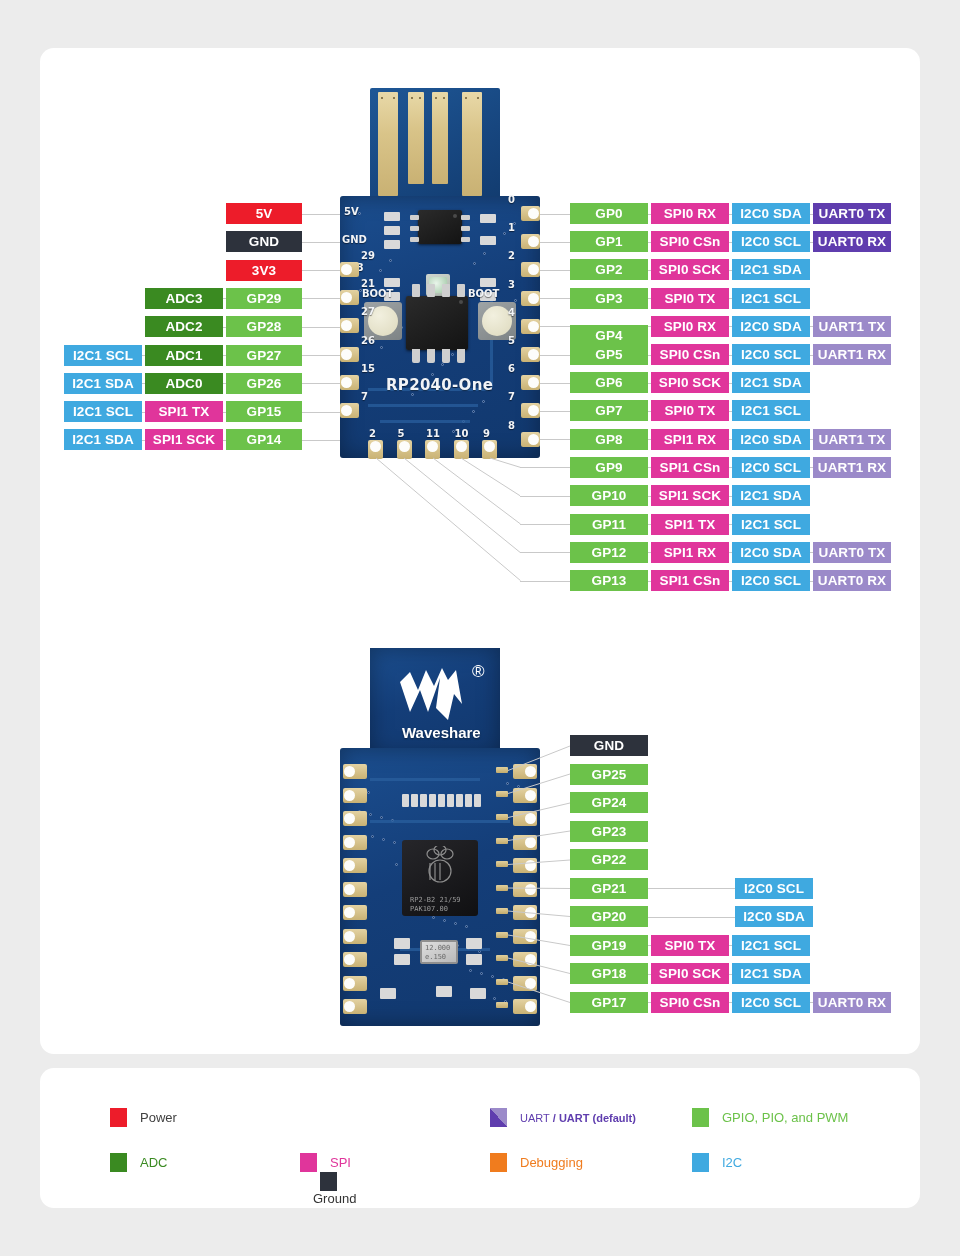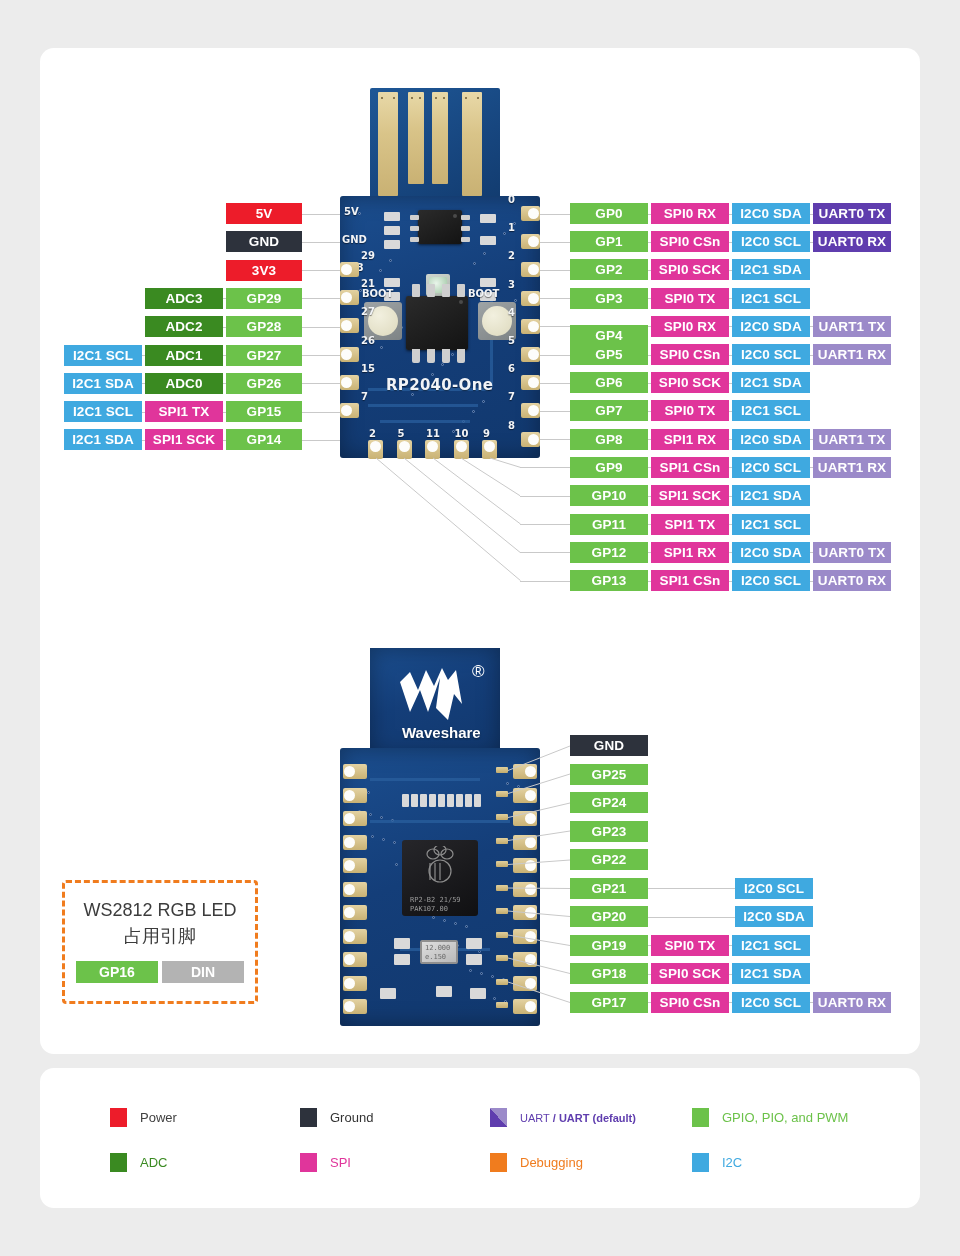--- a/index.html
+++ b/index.html
@@ -760,35 +760,27 @@
       </svg>
       <div class="chip c-gpio" style="left: 570px; top: 991.5px; width: 78px;">GP17</div>
       <div class="lead" style="left: 648px; top: 1002px; width: 3px;"></div>
       <div class="chip c-spi" style="left: 651px; top: 991.5px; width: 78px;">SPI0 CSn</div>
       <div class="lead" style="left: 729px; top: 1002px; width: 3px;"></div>
       <div class="chip c-i2c" style="left: 732px; top: 991.5px; width: 78px;">I2C0 SCL</div>
       <div class="lead" style="left: 810px; top: 1002px; width: 3px;"></div>
       <div class="chip c-uartd" style="left: 813px; top: 991.5px; width: 78px;">UART0 RX</div>
     </div>
 
-  <div id="ws-note">
-    <div class="t1">WS2812 RGB LED</div>
-    <div class="t2">占用引脚</div>
-    <div class="row">
-      <span class="c-gpio">GP16</span>
-      <span class="c-din">DIN</span>
-    </div>
-  </div>
 
   <div id="legend-layer">
       <div class="lg-item" style="left: 110px; top: 1108px;">
         <div class="lg-sw" style="background: rgb(237, 28, 42);"></div>
         <div class="lg-tx" style="color: #404040;">Power</div>
       </div>
-      <div class="lg-item" style="left: 300px; top: 1108px;">
+      <div class="lg-item" style="left: 300px; top: 1172px; flex-direction: column;">
         <div class="lg-sw" style="background: rgb(45, 50, 60);"></div>
         <div class="lg-tx" style="color: rgb(51, 51, 51);">Ground</div>
       </div>
       <div class="lg-item" style="left: 692px; top: 1108px;">
         <div class="lg-sw" style="background: rgb(108, 194, 74);"></div>
         <div class="lg-tx" style="color: rgb(108, 194, 74);">GPIO, PIO, and PWM</div>
       </div>
       <div class="lg-item" style="left: 110px; top: 1153px;">
         <div class="lg-sw" style="background: rgb(58, 138, 33);"></div>
         <div class="lg-tx" style="color: rgb(58, 138, 33);">ADC</div>

